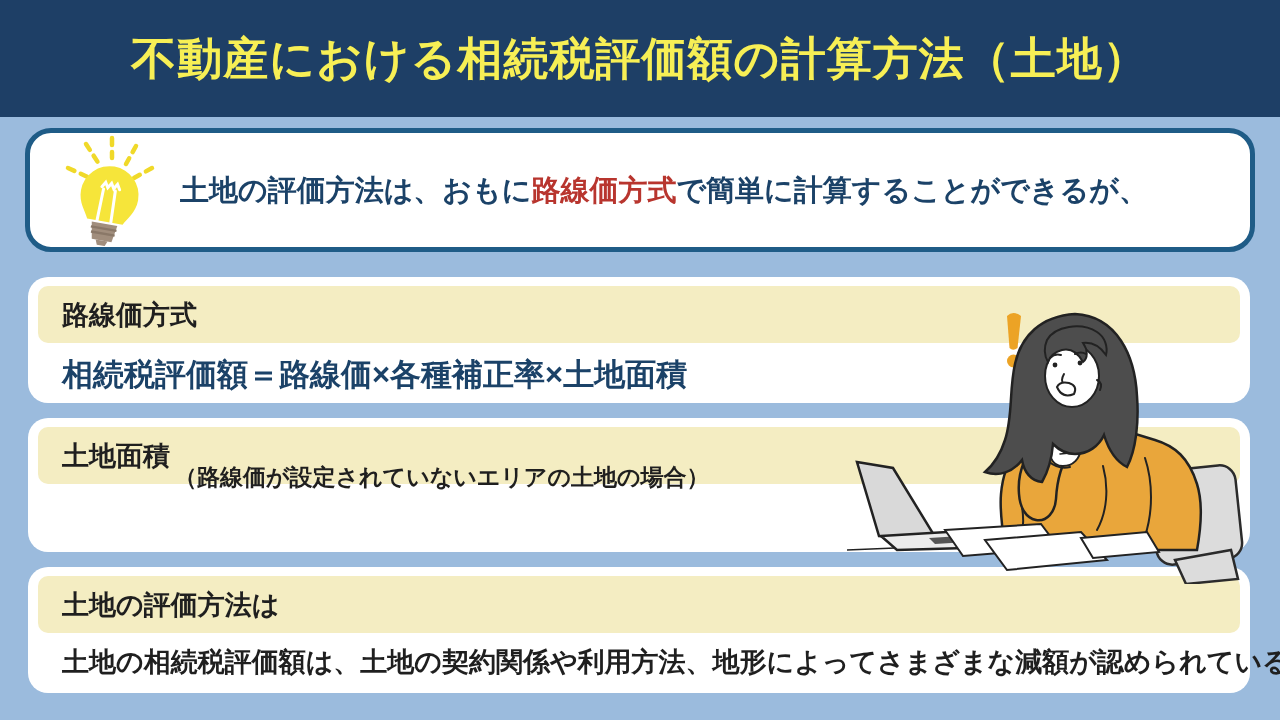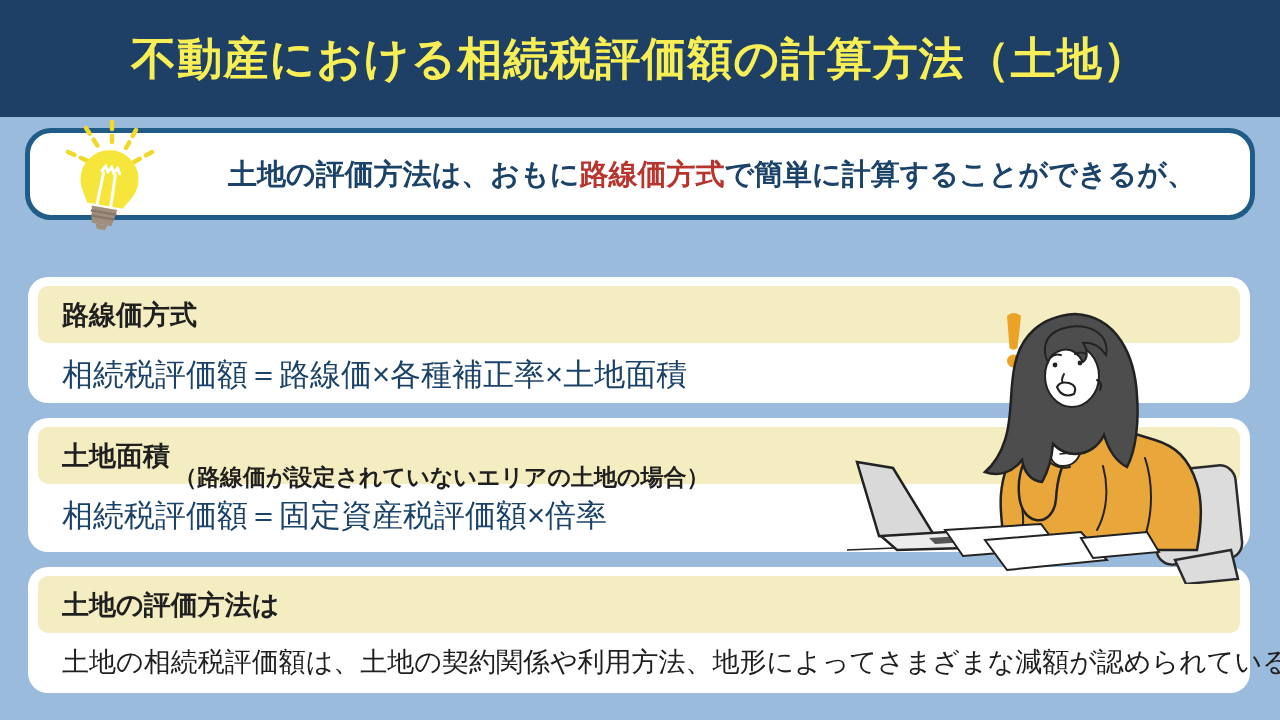--- a/index.html
+++ b/index.html
@@ -11,45 +11,45 @@
   
   .banner{
     position:absolute;left:0;top:0;width:1280px;height:117px;
     background:#1e3f66;display:flex;align-items:center;justify-content:center;
   }
   .banner h1{
     margin:0;font-size:45px;font-weight:800;color:#f7ef55;letter-spacing:1px;
   }
   
   .intro-box{
-    position:absolute;left:25px;top:128px;width:1230px;height:92px;
+    position:absolute;left:25px;top:128px;width:1230px;height:124px;
     box-sizing:border-box;background:#ffffff;
     border:5px solid #1f5c87;border-radius:26px;
-    display:flex;align-items:center;gap:48px;
+    display:flex;align-items:center;
   }
   .bulb-wrap{flex:none;width:112px;height:112px;margin-left:22px;}
   .intro-text{
     margin:0 0 0 16px;font-size:29px;font-weight:700;color:#1b4268;line-height:42px;
   }
   .intro-text .hl{color:#b8352e;}
   
   .card{
     position:absolute;left:28px;width:1222px;background:#ffffff;
     border-radius:20px;box-sizing:border-box;
   }
   .card-1{top:277px;height:126px;}
   .card-2{top:418px;height:134px;}
   .card-3{top:567px;height:126px;}
   .card-head{
     margin:9px 10px 0 10px;height:57px;background:#f4edc2;border-radius:10px;
     display:flex;align-items:center;padding-left:24px;
     font-size:27px;font-weight:700;color:#1f1f1f;white-space:nowrap;
   }
   .card-head .note{font-size:23px;margin-left:4px;font-weight:700;margin-top:44px;}
-  .card-body{margin:11px 10px 0 34px;font-weight:400;white-space:nowrap;}
+  .card-body{margin:11px 10px 0 34px;font-weight:700;white-space:nowrap;}
   .formula{font-size:31px;color:#1b4268;}
   .plain{font-size:27px;color:#1f1f1f;}
   
   .illustration{position:absolute;left:845px;top:298px;width:402px;height:286px;}
 </style>
 </head>
 <body>
 
 <div class="canvas">
 
@@ -89,21 +89,20 @@
       <span>路線価方式</span>
     </div>
     <p class="card-body formula">相続税評価額＝路線価×各種補正率×土地面積</p>
   </section>
 
   <section class="card card-2">
     <div class="card-head">
       <span>土地面積</span>
       <span class="note">（路線価が設定されていないエリアの土地の場合）</span>
     </div>
-    <p class="card-body formula">相続税評価額＝固定資産税評価額×倍率</p>
   </section>
 
   <section class="card card-3">
     <div class="card-head">
       <span>土地の評価方法は</span>
     </div>
     <p class="card-body plain">土地の相続税評価額は、土地の契約関係や利用方法、地形によってさまざまな減額が認められている。</p>
   </section>
 
   <svg class="illustration" viewBox="0 0 402 286">

